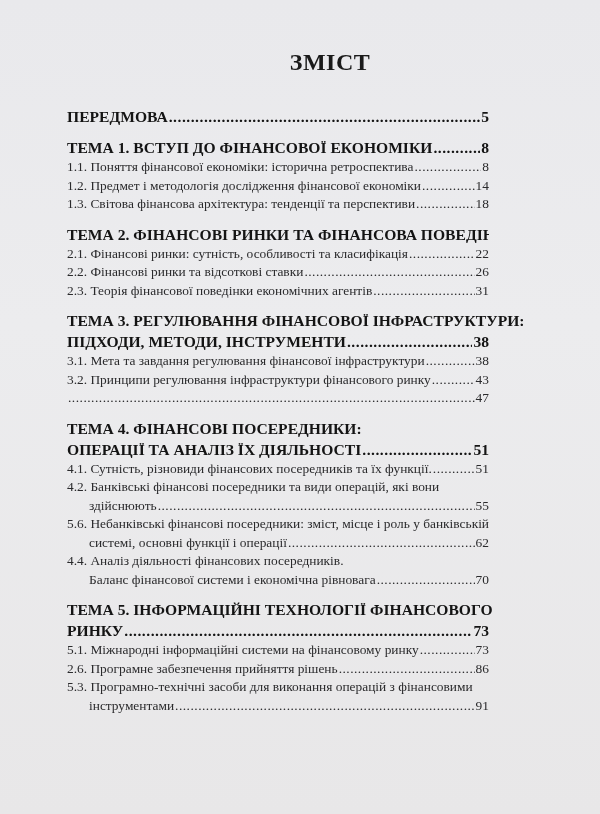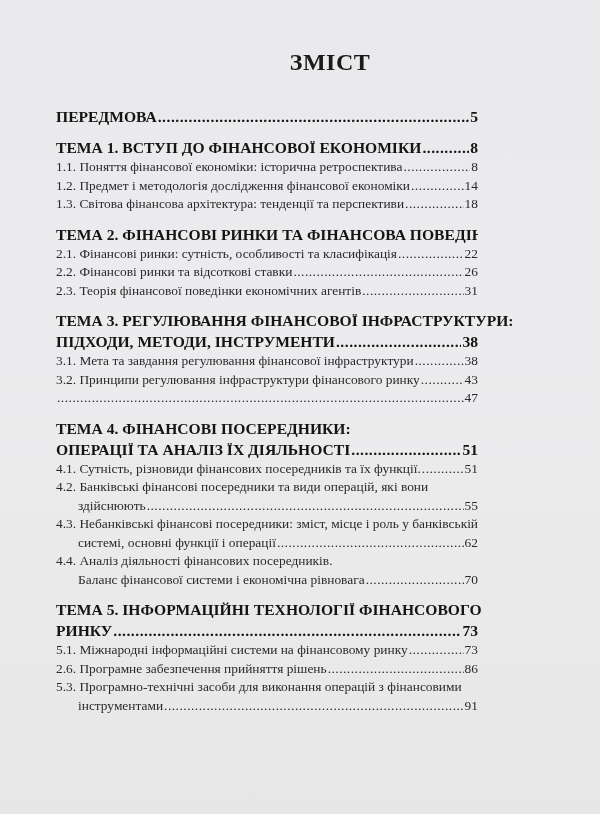--- a/index.html
+++ b/index.html
@@ -27,21 +27,21 @@
       width: 600px;
       text-align: center;
       font-weight: bold;
       font-size: 24px;
       letter-spacing: 0.5px;
       color: #1a1a1a;
       padding-left: 30px;
     }
     .toc {
       position: absolute;
-      left: 56px;
+      left: 67px;
       width: 422px;
       top: 106px;
     }
     .row {
       display: flex;
       align-items: baseline;
       white-space: nowrap;
       overflow: hidden;
     }
     .row .label {
@@ -205,21 +205,21 @@
       </div>
       <div class="section">
         <div>4.2. Банківські фінансові посередники та види операцій, які вони</div>
         <div class="row cont">
             <span class="label">здійснюють</span>
             <span class="dots"></span>
             <span class="page-num">55</span>
           </div>
       </div>
       <div class="section">
-        <div style="white-space:nowrap;">4.3. Небанківські фінансові посередники: зміст, місце і роль у банківській</div>
+        <div style="white-space:nowrap;">5.6. Небанківські фінансові посередники: зміст, місце і роль у банківській</div>
         <div class="row cont">
             <span class="label">системі, основні функції і операції</span>
             <span class="dots"></span>
             <span class="page-num">62</span>
           </div>
       </div>
       <div class="section">
         <div>4.4. Аналіз діяльності фінансових посередників.</div>
         <div class="row cont">
             <span class="label">Баланс фінансової системи і економічна рівновага</span>

